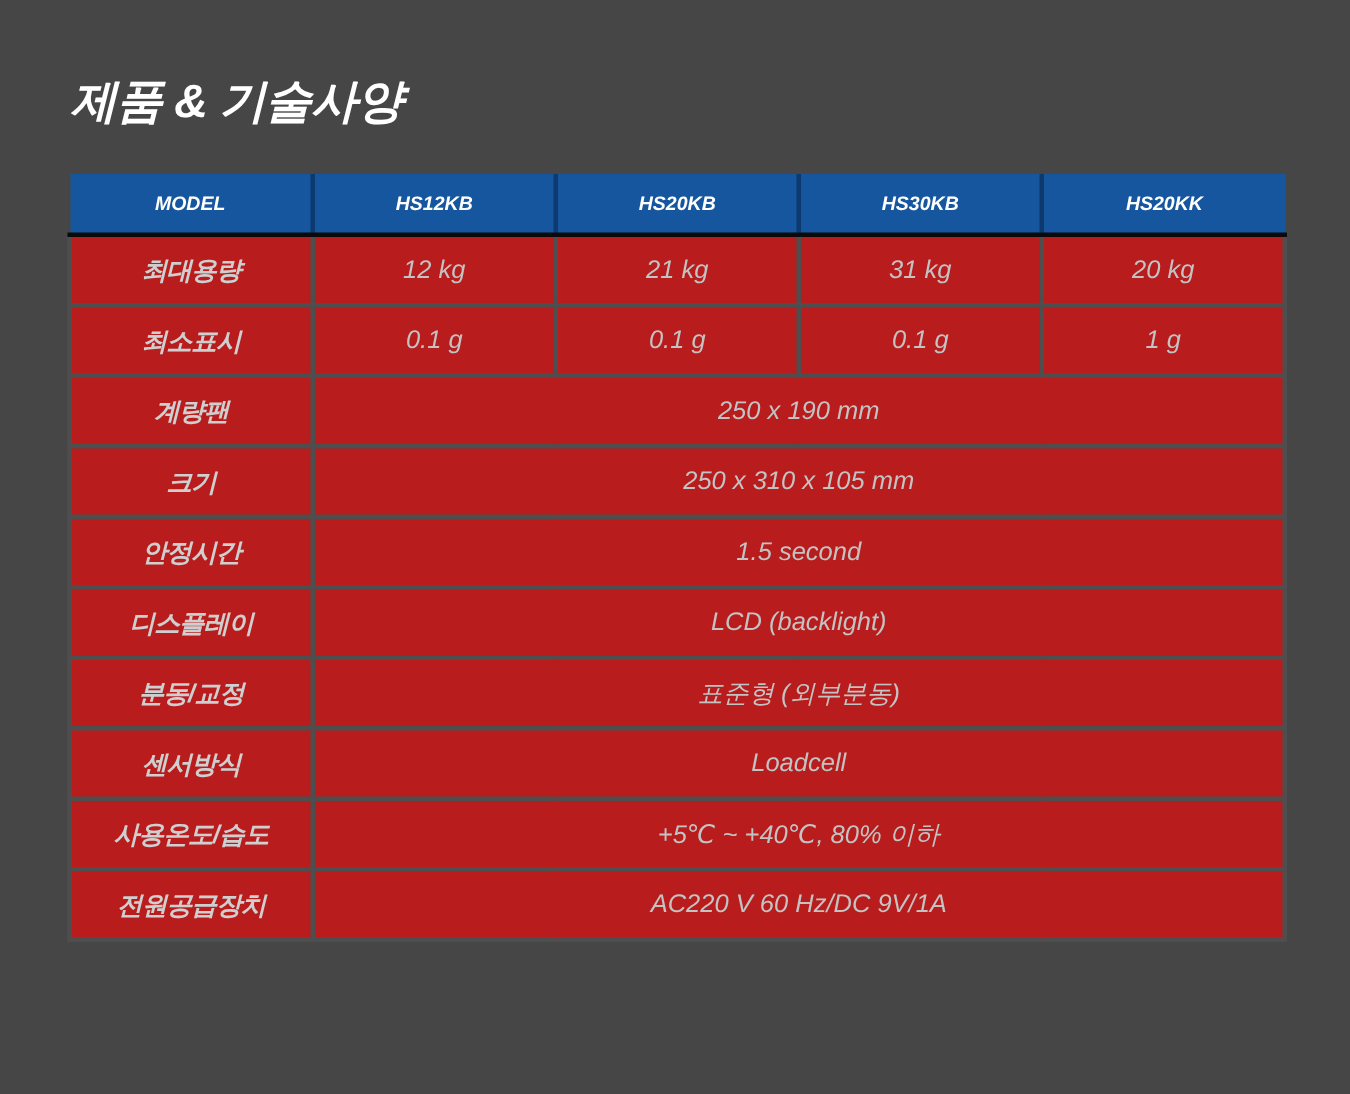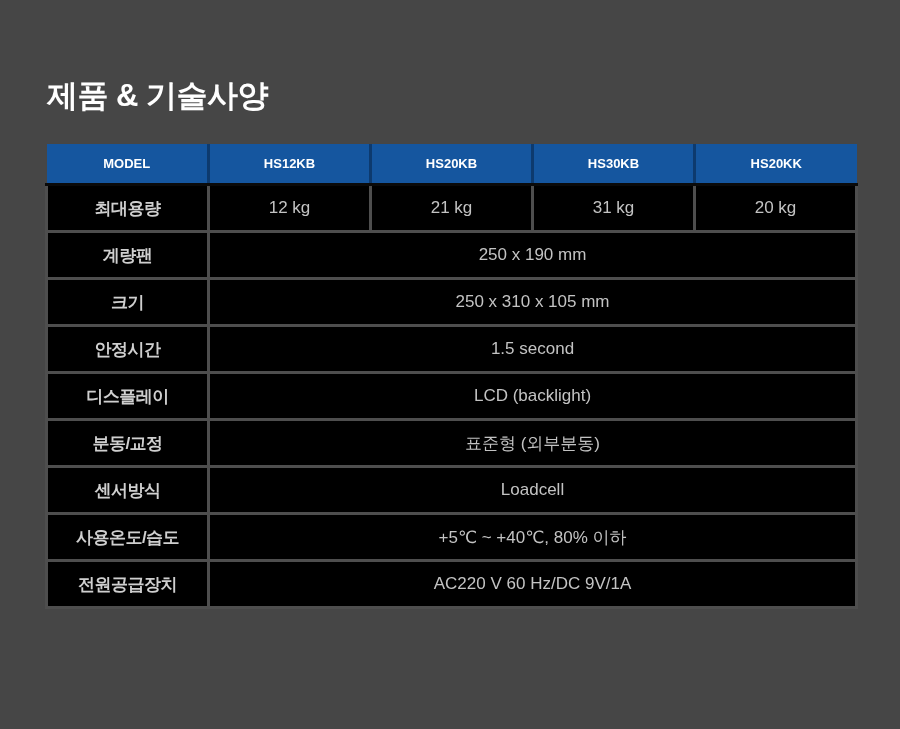--- a/index.html
+++ b/index.html
@@ -7,21 +7,22 @@
     padding: 0;
   }
   body {
     width: 900px;
     height: 729px;
     background: #464646;
     overflow: hidden;
     font-family: "Liberation Sans", "DejaVu Sans", sans-serif;
   }
   .content {
-    padding: 78px 45px 0 45px;
+    padding: 50px 45px 0 45px;
+    font-style: italic;
   }
   .page-title {
     color: #ffffff;
     font-size: 31px;
     font-weight: bold;
     letter-spacing: -0.5px;
     line-height: 36px;
     margin: 0 0 0 2px;
   }
   table.spec-table {
@@ -39,21 +40,21 @@
     height: 37px;
     border-left: 3px solid #0d3a6e;
     border-right: 3px solid #0d3a6e;
     border-bottom: 3px solid #0a0a0a;
     text-align: center;
     vertical-align: middle;
   }
   table.spec-table th:first-child { border-left: none; }
   table.spec-table th:last-child { border-right: none; }
   table.spec-table td {
-    background: #000000;
+    background: #b91c1c;
     border: 3px solid #4e4e4e;
     height: 42px;
     text-align: center;
     vertical-align: middle;
     font-size: 17px;
     color: #c3c3c3;
   }
   table.spec-table td.label {
     color: #cfcfcf;
     font-weight: bold;
@@ -85,20 +86,27 @@
     </thead>
     <tbody>
       <tr>
         <td class="label">최대용량</td>
         <td>12 kg</td>
         <td>21 kg</td>
         <td>31 kg</td>
         <td>20 kg</td>
       </tr>
       <tr>
+        <td class="label">최소표시</td>
+        <td>0.1 g</td>
+        <td>0.1 g</td>
+        <td>0.1 g</td>
+        <td>1 g</td>
+      </tr>
+      <tr>
         <td class="label">계량팬</td>
         <td colspan="4">250 x 190 mm</td>
       </tr>
       <tr>
         <td class="label">크기</td>
         <td colspan="4">250 x 310 x 105 mm</td>
       </tr>
       <tr>
         <td class="label">안정시간</td>
         <td colspan="4">1.5 second</td>

